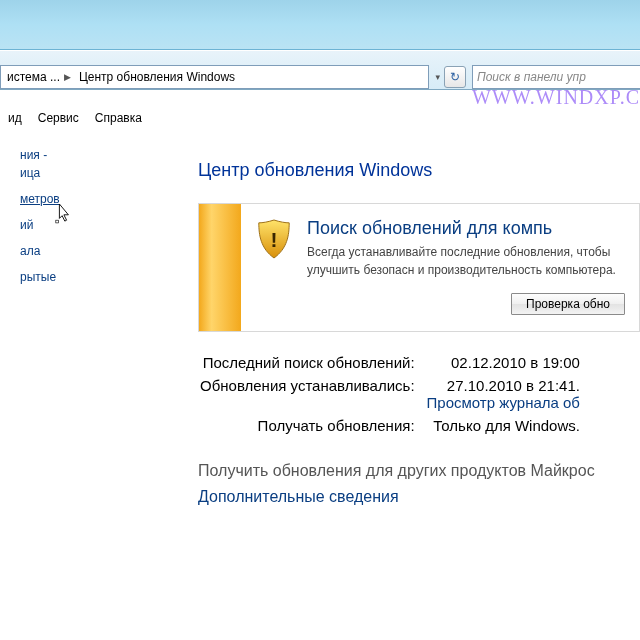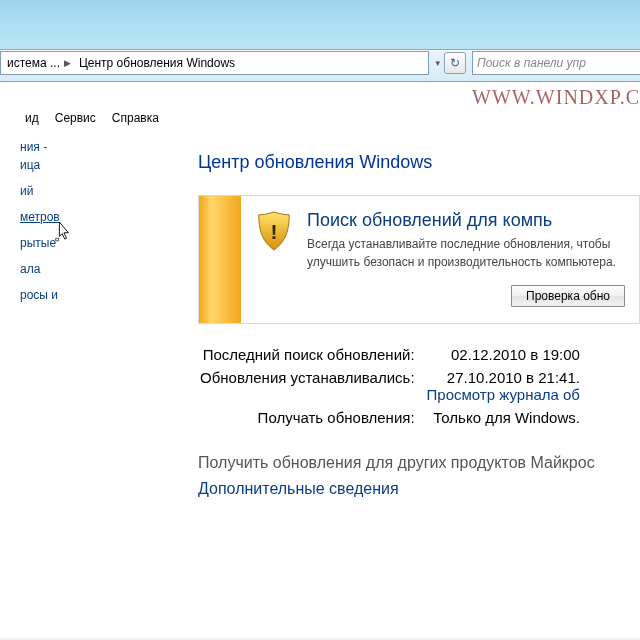--- a/index.html
+++ b/index.html
@@ -17,22 +17,22 @@
   
   .glass-top {
     height: 50px;
     background: linear-gradient(to bottom, #9ed3ea 0%, #aee0f4 50%, #bae3f4 100%);
     border-bottom: 1px solid #6db3d4;
   }
 
   
   .addr-bar {
     display: flex;
-    align-items: flex-start;
-    height: 32px;
+    align-items: flex-end;
+    height: 40px;
     background: linear-gradient(to bottom, #e8f3fa 0%, #d7ecf7 100%);
     border-top: 1px solid #fff;
     border-bottom: 1px solid #7fa8c1;
   }
   .breadcrumb-field {
     flex: 1;
     display: flex;
     align-items: center;
     height: 24px;
     background: #fff;
@@ -86,39 +86,39 @@
     overflow: hidden;
     white-space: nowrap;
   }
 
   .watermark {
     position: absolute;
     top: 86px;
     right: 0;
     font-family: Georgia, serif;
     font-size: 20px;
-    color: #7f1d1d;
+    color: #8b5cf6;
     letter-spacing: 1px;
     text-transform: uppercase;
     opacity: 0.7;
     white-space: nowrap;
   }
 
   .body-wrap {
     display: flex;
     height: calc(640px - 50px - 34px);
     background: #fff;
     padding-left: 20px;
   }
 
   
   .menu-row {
     position: absolute;
     top: 105px;
-    left: 17px;
+    left: 0;
     display: flex;
     gap: 4px;
     padding: 4px 0 4px 2px;
     font-size: 12px;
     align-items: center;
   }
   .menu-row span { padding: 2px 6px; }
 
   
   .sidebar {
@@ -262,31 +262,30 @@
 <div class="menu-row">
   <span>ид</span>
   <span>Сервис</span>
   <span>Справка</span>
 </div>
 
 <div class="body-wrap">
   <div class="sidebar">
     <span class="side-link" style="white-space:pre-line">ния -
 ица</span>
-    <span class="side-link">ий</span>
     <span class="side-link hover">
       <span>метров</span>
       <svg class="cursor-icon" viewBox="0 0 20 24">
         <path d="M6 2 L6 18 L9 15 L12 21 L14 20 L11 14 L16 14 Z" fill="#fff" stroke="#000" stroke-width="1"></path>
         <rect x="2" y="20" width="3" height="3" fill="#fff" stroke="#000" stroke-width="0.7"></rect>
       </svg>
     </span>
+    <span class="side-link">ий</span>
+    <span class="side-link">ала</span>
     <span class="side-link">рытые</span>
-    <span class="side-link">ала</span>
-    <span class="side-link">росы и</span>
   </div>
 
   <div class="main">
     <h1>Центр обновления Windows</h1>
 
     <div class="notice-box">
       <div class="notice-stripe"></div>
       <div class="notice-body">
         <div class="notice-top">
           <svg class="shield" viewBox="0 0 40 44">

